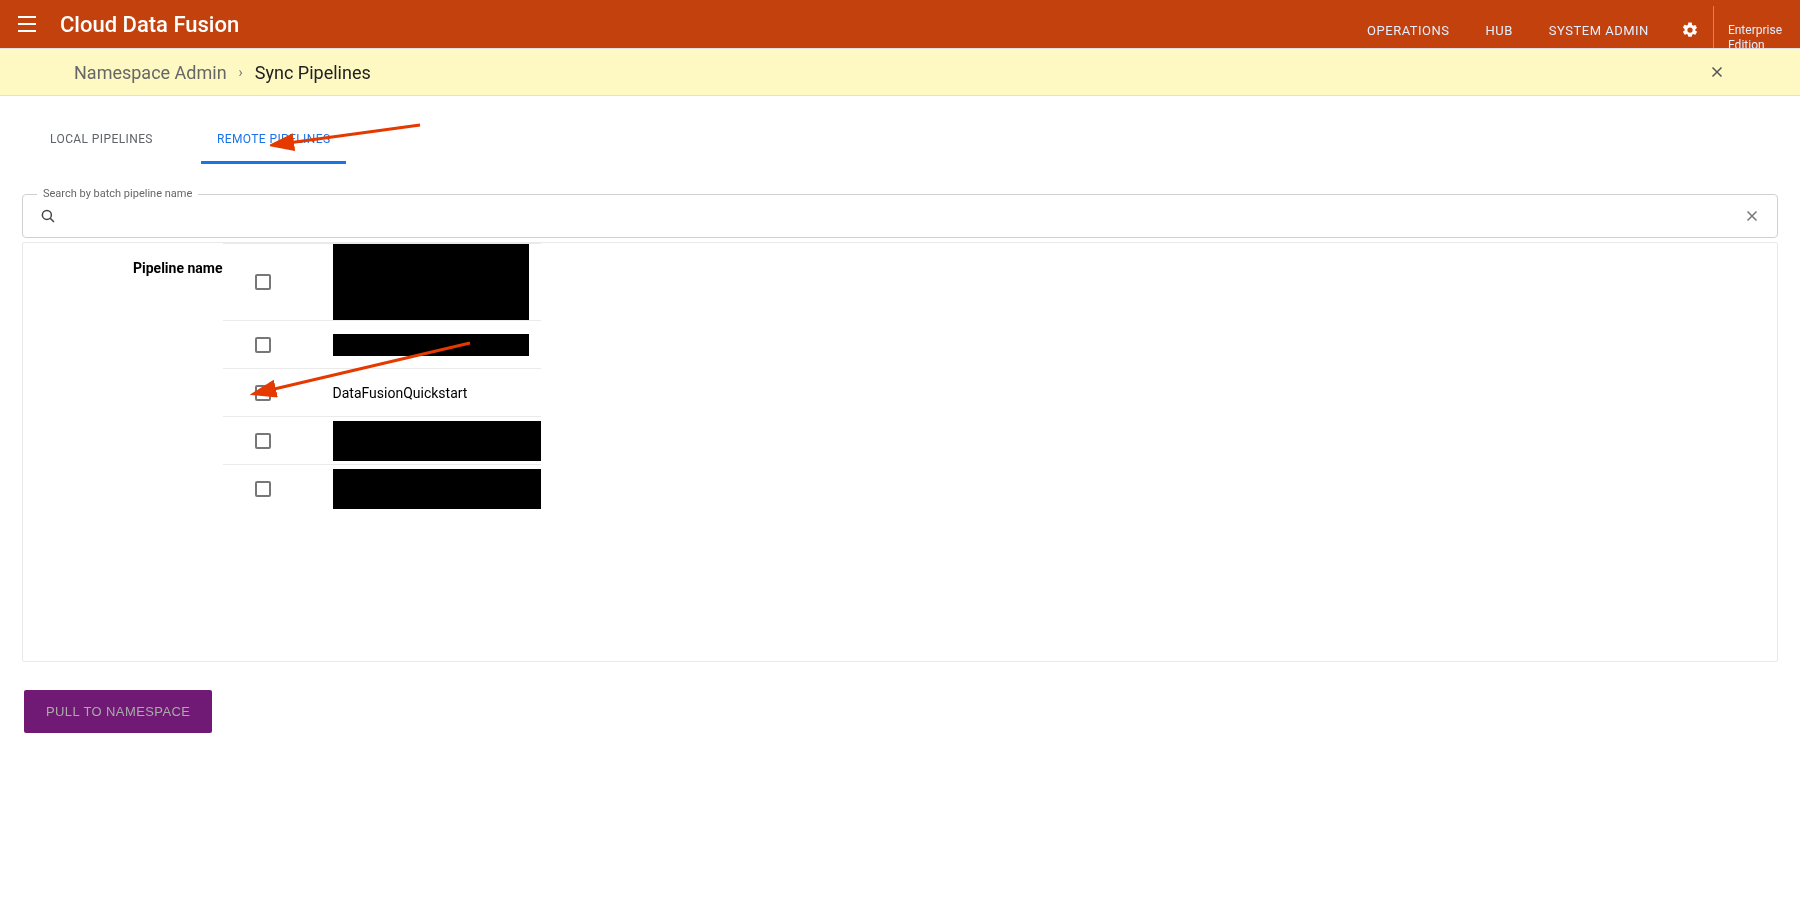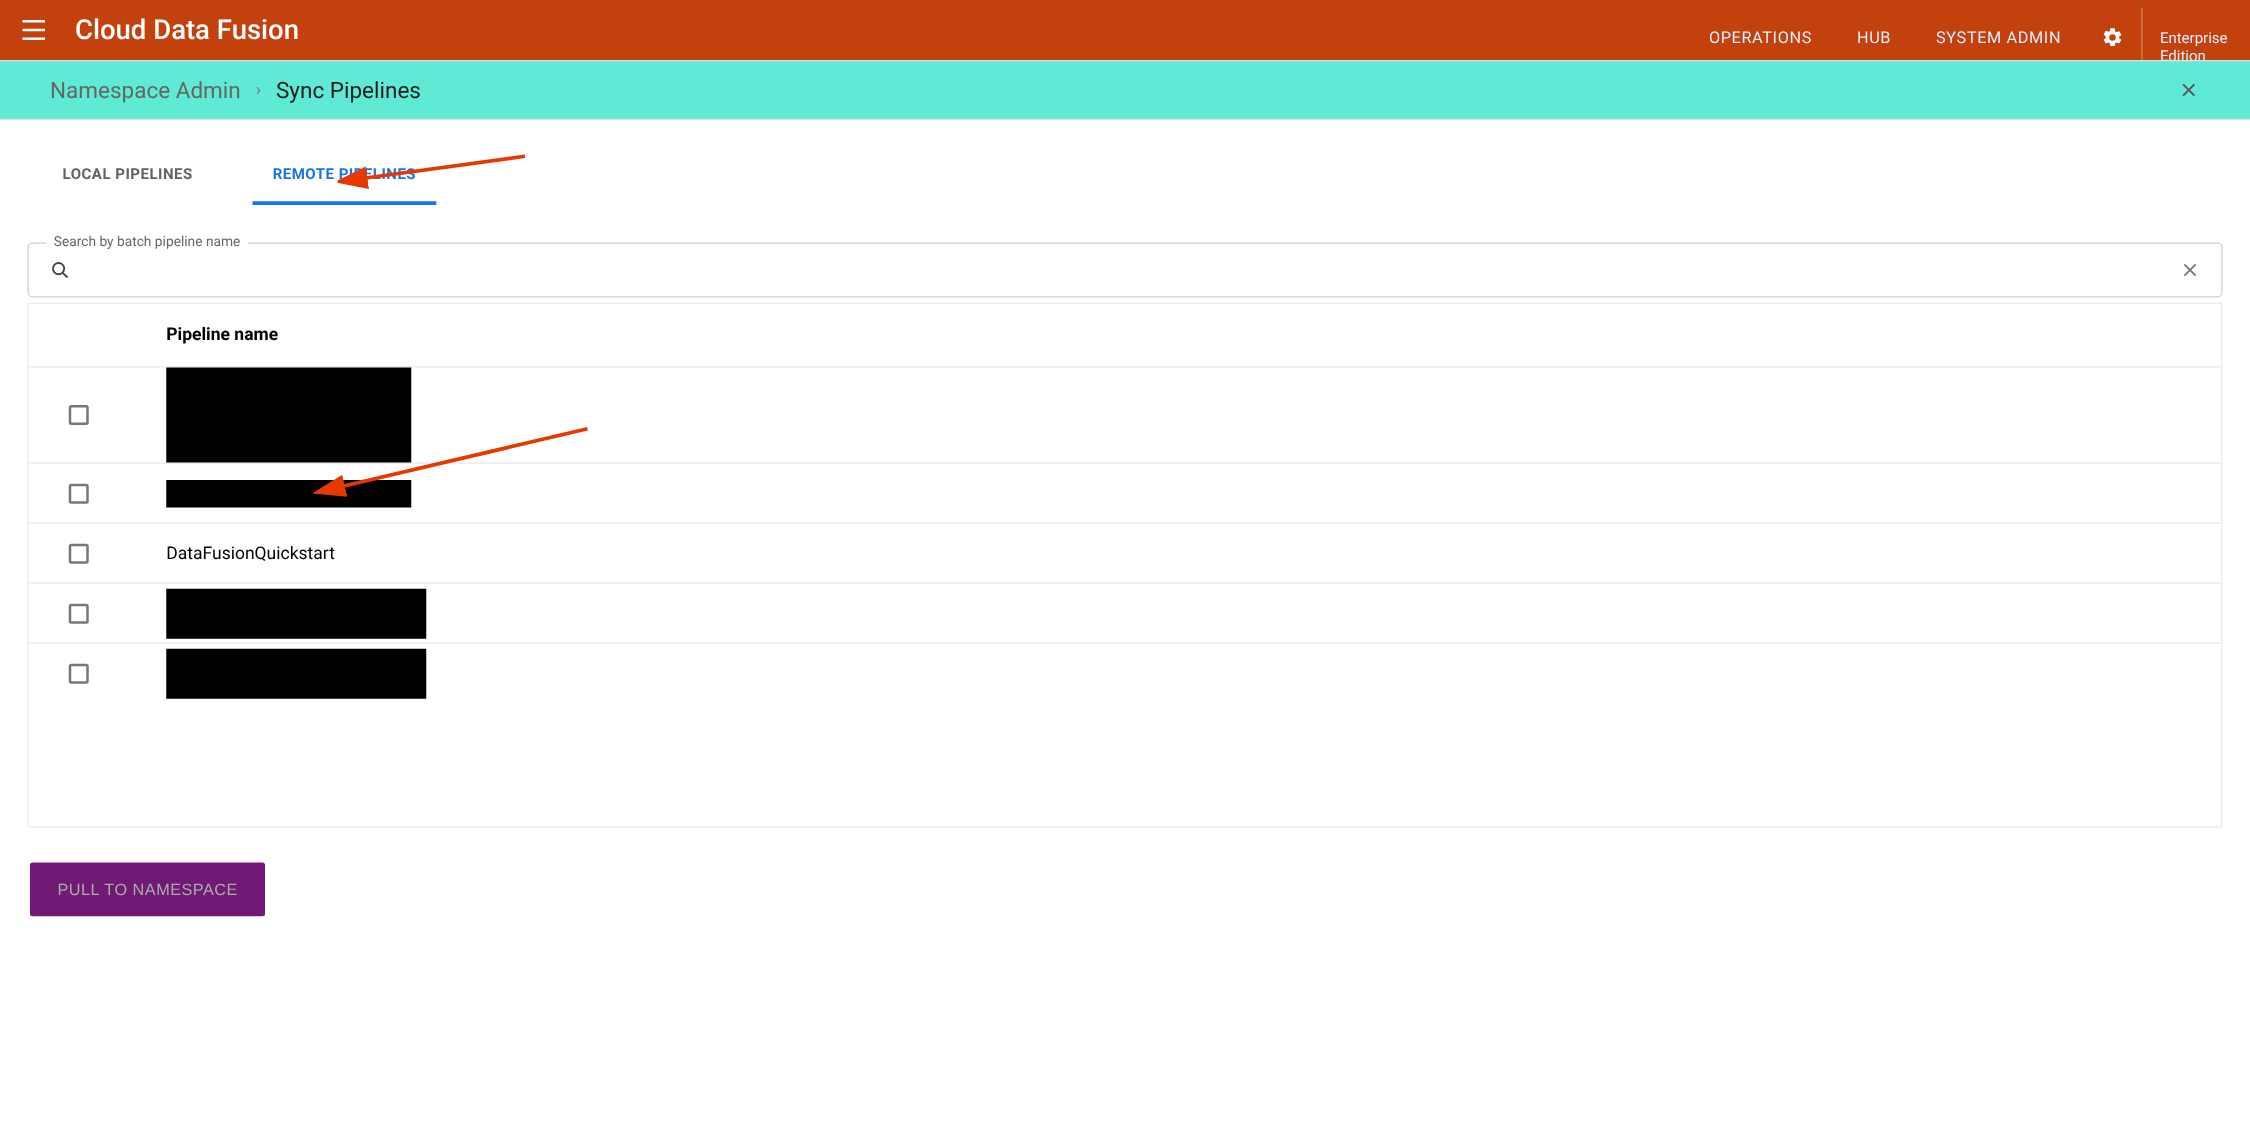--- a/index.html
+++ b/index.html
@@ -50,39 +50,39 @@
       padding: 15px 18px 0 14px;
       display: flex; flex-direction: column; justify-content: center;
       line-height: 1.2;
     }
 
     
     .breadcrumb-bar {
       height: 48px;
       border-top: 1px solid #e0e0e0;
       border-bottom: 1px solid #e0e0e0;
-      background: #5eead4;
-      display: flex;
-      align-items: center;
-      padding: 0 40px;
+      background: #fef9c3;
+      display: flex;
+      align-items: center;
+      padding: 0 74px;
       position: relative;
     }
     .breadcrumb-bar .crumb { color: #666; font-weight: 400; font-size: 18px; cursor: pointer; }
     .breadcrumb-bar .crumb.current { color: #212121; cursor: default; font-weight: 400; }
     .breadcrumb-bar .sep { margin: 0 12px; color: #777; font-size: 14px; }
     .breadcrumb-close { margin-left: auto; cursor: pointer; color: #555; }
 
     
     .main {
       padding: 18px 18px 18px 18px;
     }
     .tabs { display: flex; padding-left: 24px; gap: 48px; border-bottom: 0; margin-bottom: 30px; }
     .tab {
       font-size: 12px;
-      font-weight: 700;
+      font-weight: 400;
       letter-spacing: 0.4px;
       color: #5f6368;
       padding: 18px 8px;
       cursor: pointer;
       text-transform: uppercase;
       position: relative;
     }
     .tab.active { color: #1a73e8; }
     .tab.active::after {
       content: '';
@@ -117,21 +117,21 @@
       outline: none;
       font-size: 15px;
     }
 
     
     .table-container {
       margin: 0 4px;
       border: 1px solid #e9e9e9;
       border-radius: 2px;
       min-height: 420px;
-      display: flex; flex-direction: column;
+      display: flex; flex-direction: row;
     }
     .table-head {
       display: flex;
       height: 50px;
       align-items: center;
       font-size: 14px;
     }
     .col-check { width: 86px; display: flex; align-items: center; justify-content: flex-start; padding-left: 32px; }
     .col-name { flex: 1; font-weight: 700; padding-left: 24px; }
     .checkbox {

